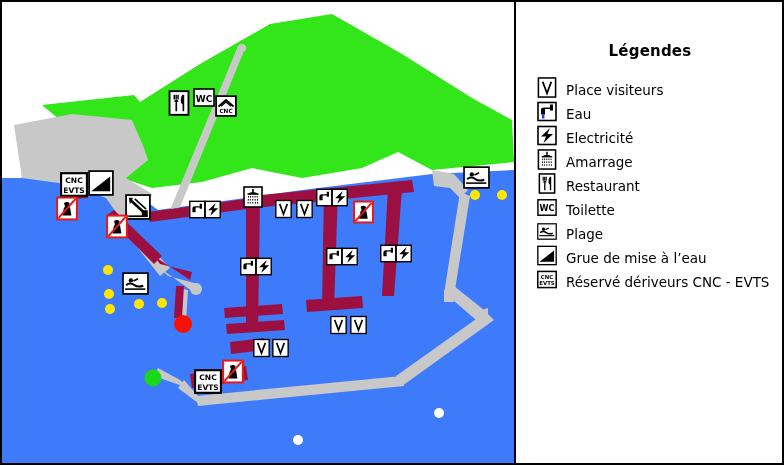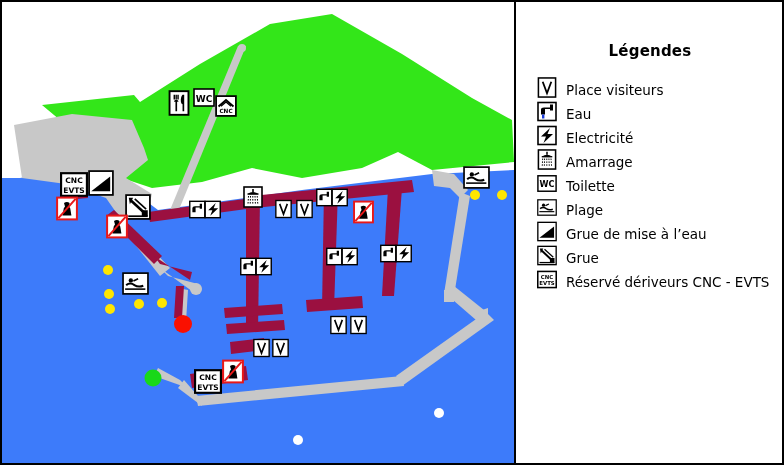--- a/index.html
+++ b/index.html
@@ -332,20 +332,31 @@
                 <path d="M9.8 10 L9.8 18"></path>
                 <path d="M12 10 L12.4 18"></path>
                 <path d="M14.2 10 L14.8 18"></path>
               </g>
             </svg>
           </span>
           <span class="leg-txt">Amarrage</span>
         </li>
         <li class="leg-row">
           <span class="leg-ico">
+            <svg viewBox="0 0 18 22" width="20" height="21">
+              <rect x="1" y="1" width="16" height="20" fill="#fff" stroke="#000" stroke-width="1.6"></rect>
+              <path d="M5 4 L5 8 M6.6 4 L6.6 8 M8.2 4 L8.2 8" stroke="#000" stroke-width="1.2"></path>
+              <path d="M6.6 8 Q4.6 8.6 4.8 10 L6 10 L6 18 L7.4 18 L7.4 10 L8.6 10 Q8.8 8.6 6.6 8 Z" fill="#000"></path>
+              <path d="M12 4 Q10.2 6 10.6 10 Q10.8 12 12 12 L12 18 L13.4 18 L13.4 4 Z" fill="#000"></path>
+            </svg>
+          </span>
+          <span class="leg-txt">Restaurant</span>
+        </li>
+        <li class="leg-row">
+          <span class="leg-ico">
             <svg viewBox="0 0 22 19" width="20" height="21">
               <rect x="1" y="1" width="20" height="17" fill="#fff" stroke="#000" stroke-width="1.6"></rect>
               <text x="11" y="13.6" font-family="DejaVu Sans,sans-serif" font-size="9" font-weight="bold" text-anchor="middle" fill="#000">WC</text>
             </svg>
           </span>
           <span class="leg-txt">Toilette</span>
         </li>
         <li class="leg-row">
           <span class="leg-ico">
             <svg viewBox="0 0 26 22" width="20" height="21">
@@ -363,33 +374,20 @@
             <svg viewBox="0 0 24 24" width="20" height="21">
               <rect x="1" y="1" width="22" height="22" fill="#fff" stroke="#000" stroke-width="1.6"></rect>
               <path d="M3 19.5 L20.5 19.5 L20.5 6 Z" fill="#000"></path>
               <path d="M3.5 16.5 L15 6.5" fill="none" stroke="#fff" stroke-width="1.6"></path>
             </svg>
           </span>
           <span class="leg-txt">Grue de mise à l’eau</span>
         </li>
         <li class="leg-row">
           <span class="leg-ico">
-            <svg viewBox="0 0 24 24" width="20" height="21">
-              <rect x="1" y="1" width="22" height="22" fill="#fff" stroke="#000" stroke-width="1.6"></rect>
-              <path d="M3.5 3.5 L7.5 3.5 L4.5 9.5 Z" fill="#000"></path>
-              <path d="M5.5 6 L19 18.5" stroke="#000" stroke-width="2.4"></path>
-              <path d="M9 4.5 L19.5 14" stroke="#000" stroke-width="1.5"></path>
-              <rect x="15.5" y="15" width="5.5" height="5.5" fill="#000"></rect>
-              <path d="M3 20.5 L21 20.5" stroke="#000" stroke-width="1.6"></path>
-            </svg>
-          </span>
-          <span class="leg-txt">Grue</span>
-        </li>
-        <li class="leg-row">
-          <span class="leg-ico">
             <svg viewBox="0 0 26 23" width="20" height="21">
               <rect x="1" y="1" width="24" height="21" fill="#fff" stroke="#000" stroke-width="2"></rect>
               <text x="13" y="10.5" font-family="DejaVu Sans,sans-serif" font-size="7" font-weight="bold" text-anchor="middle" fill="#000">CNC</text>
               <text x="13" y="19" font-family="DejaVu Sans,sans-serif" font-size="7" font-weight="bold" text-anchor="middle" fill="#000">EVTS</text>
             </svg>
           </span>
           <span class="leg-txt">Réservé dériveurs CNC - EVTS</span>
         </li>
       </ul>
   </div>

